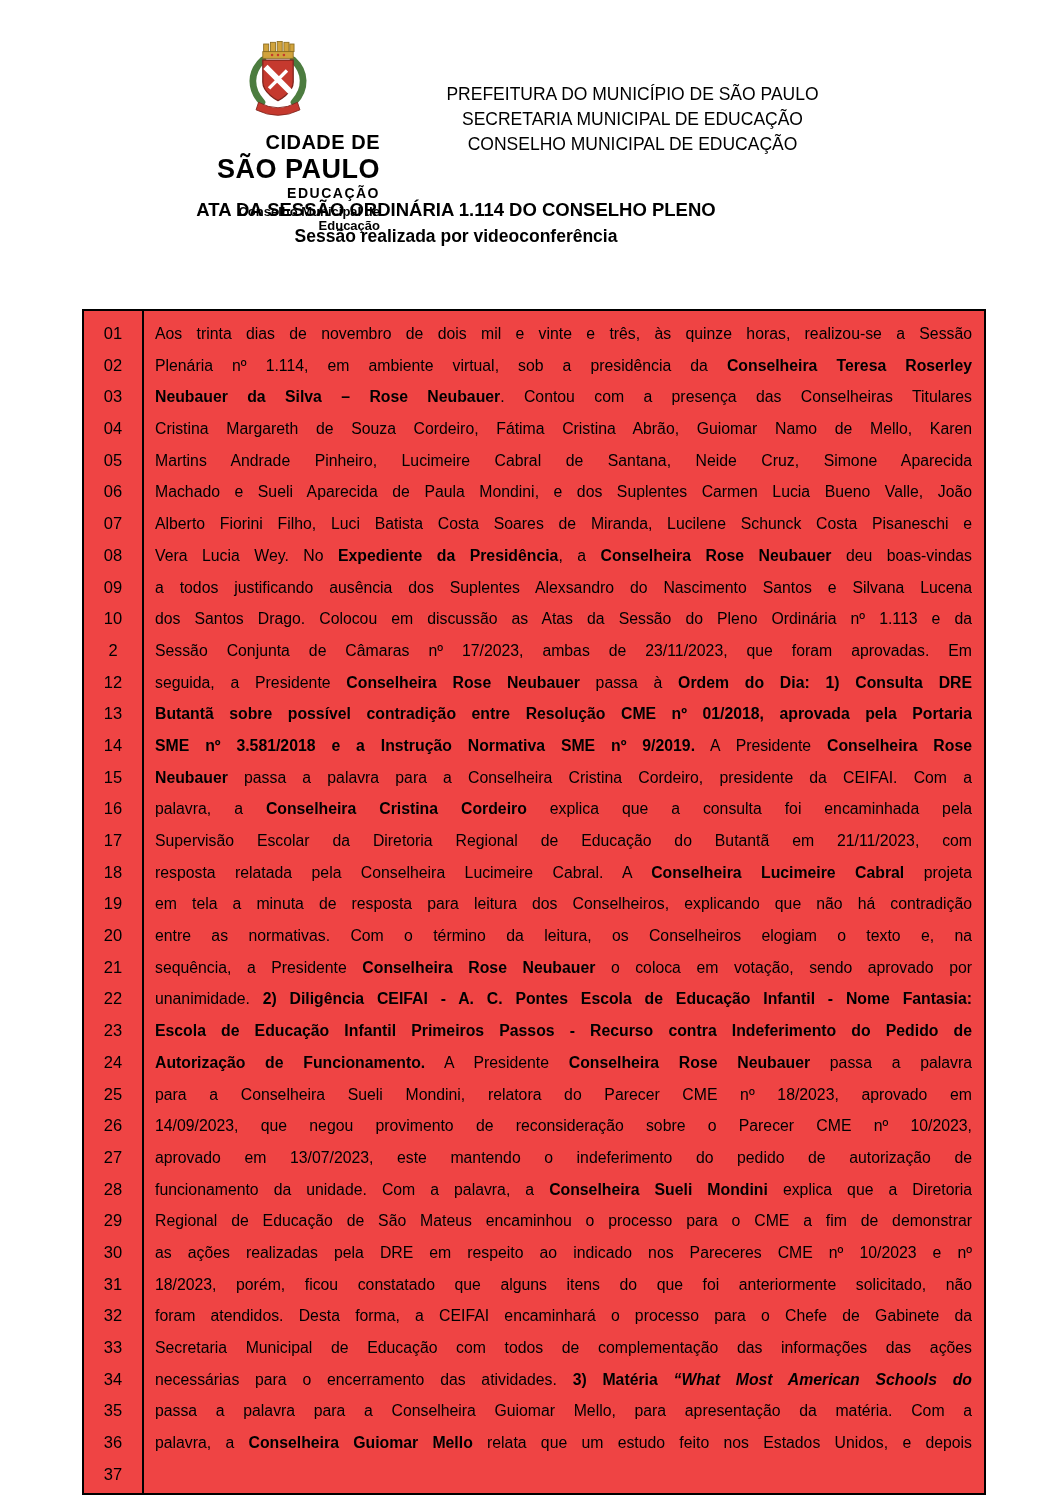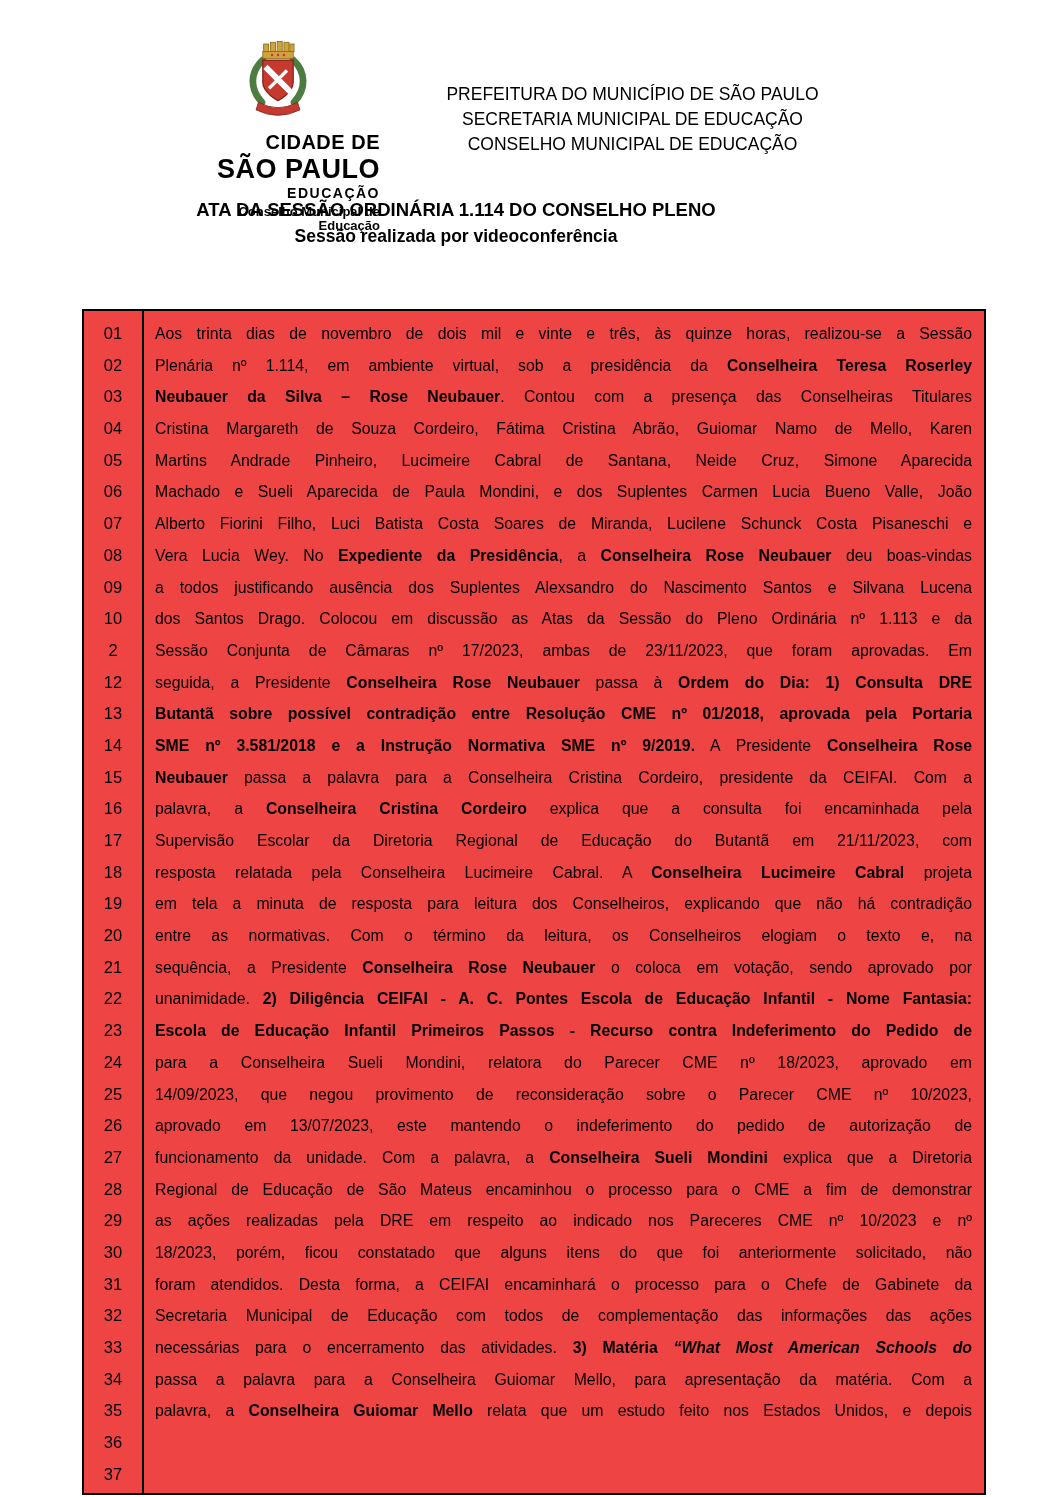--- a/index.html
+++ b/index.html
@@ -161,20 +161,21 @@
         <div class="line"><span class="b">SME nº 3.581/2018 e a Instrução Normativa SME nº 9/2019.</span><span> A Presidente </span><span class="b">Conselheira Rose</span></div>
         <div class="line"><span class="b">Neubauer</span><span> passa a palavra para a Conselheira Cristina Cordeiro, presidente da CEIFAI. Com a</span></div>
         <div class="line"><span>palavra, a </span><span class="b">Conselheira Cristina Cordeiro</span><span> explica que a consulta foi encaminhada pela</span></div>
         <div class="line"><span>Supervisão Escolar da Diretoria Regional de Educação do Butantã em 21/11/2023, com</span></div>
         <div class="line"><span>resposta relatada pela Conselheira Lucimeire Cabral. A </span><span class="b">Conselheira Lucimeire Cabral</span><span> projeta</span></div>
         <div class="line"><span>em tela a minuta de resposta para leitura dos Conselheiros, explicando que não há contradição</span></div>
         <div class="line"><span>entre as normativas. Com o término da leitura, os Conselheiros elogiam o texto e, na</span></div>
         <div class="line"><span>sequência, a Presidente </span><span class="b">Conselheira Rose Neubauer</span><span> o coloca em votação, sendo aprovado por</span></div>
         <div class="line"><span>unanimidade. </span><span class="b">2) Diligência CEIFAI - A. C. Pontes Escola de Educação Infantil - Nome Fantasia:</span></div>
         <div class="line"><span class="b">Escola de Educação Infantil Primeiros Passos - Recurso contra Indeferimento do Pedido de</span></div>
+        <div class="line"><span class="b">Autorização de Funcionamento.</span><span> A Presidente </span><span class="b">Conselheira Rose Neubauer</span><span> passa a palavra</span></div>
         <div class="line"><span>para a Conselheira Sueli Mondini, relatora do Parecer CME nº 18/2023, aprovado em</span></div>
         <div class="line"><span>14/09/2023, que negou provimento de reconsideração sobre o Parecer CME nº 10/2023,</span></div>
         <div class="line"><span>aprovado em 13/07/2023, este mantendo o indeferimento do pedido de autorização de</span></div>
         <div class="line"><span>funcionamento da unidade. Com a palavra, a </span><span class="b">Conselheira Sueli Mondini</span><span> explica que a Diretoria</span></div>
         <div class="line"><span>Regional de Educação de São Mateus encaminhou o processo para o CME a fim de demonstrar</span></div>
         <div class="line"><span>as ações realizadas pela DRE em respeito ao indicado nos Pareceres CME nº 10/2023 e nº</span></div>
         <div class="line"><span>18/2023, porém, ficou constatado que alguns itens do que foi anteriormente solicitado, não</span></div>
         <div class="line"><span>foram atendidos. Desta forma, a CEIFAI encaminhará o processo para o Chefe de Gabinete da</span></div>
         <div class="line"><span>Secretaria Municipal de Educação com todos de complementação das informações das ações</span></div>
         <div class="line"><span>necessárias para o encerramento das atividades. </span><span class="b">3) Matéria </span><span class="bi">“What Most American Schools do</span></div>

